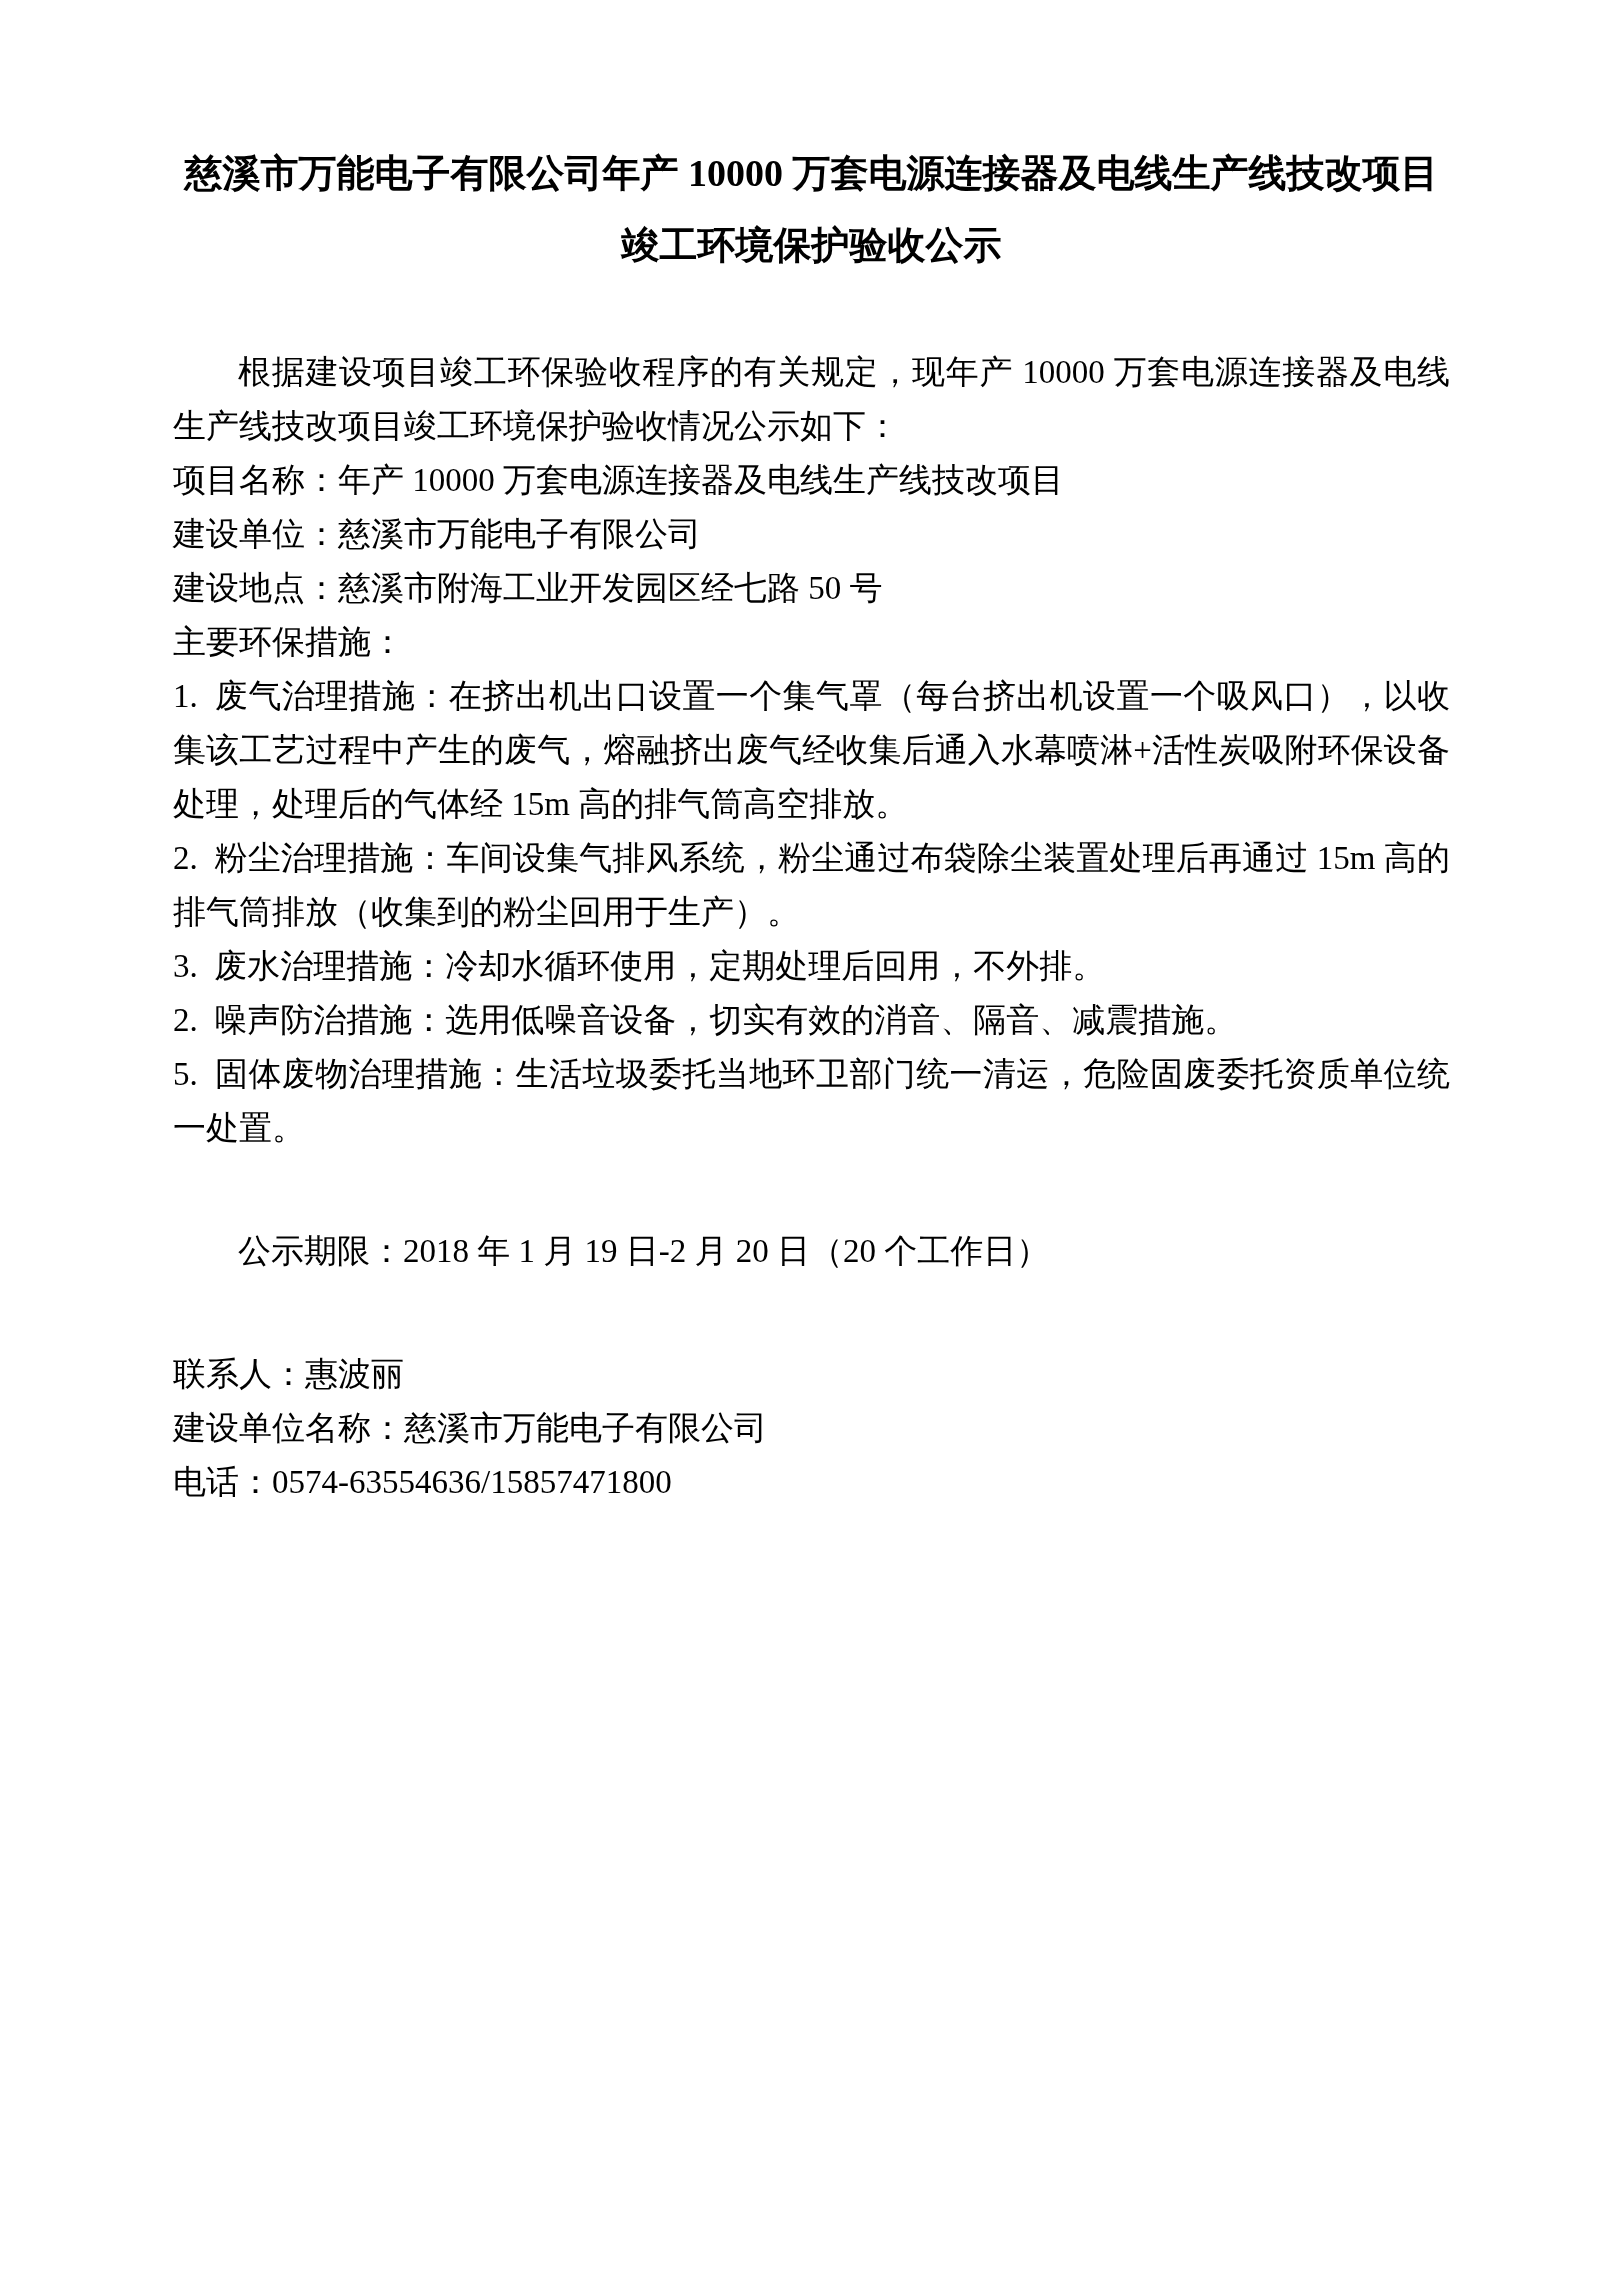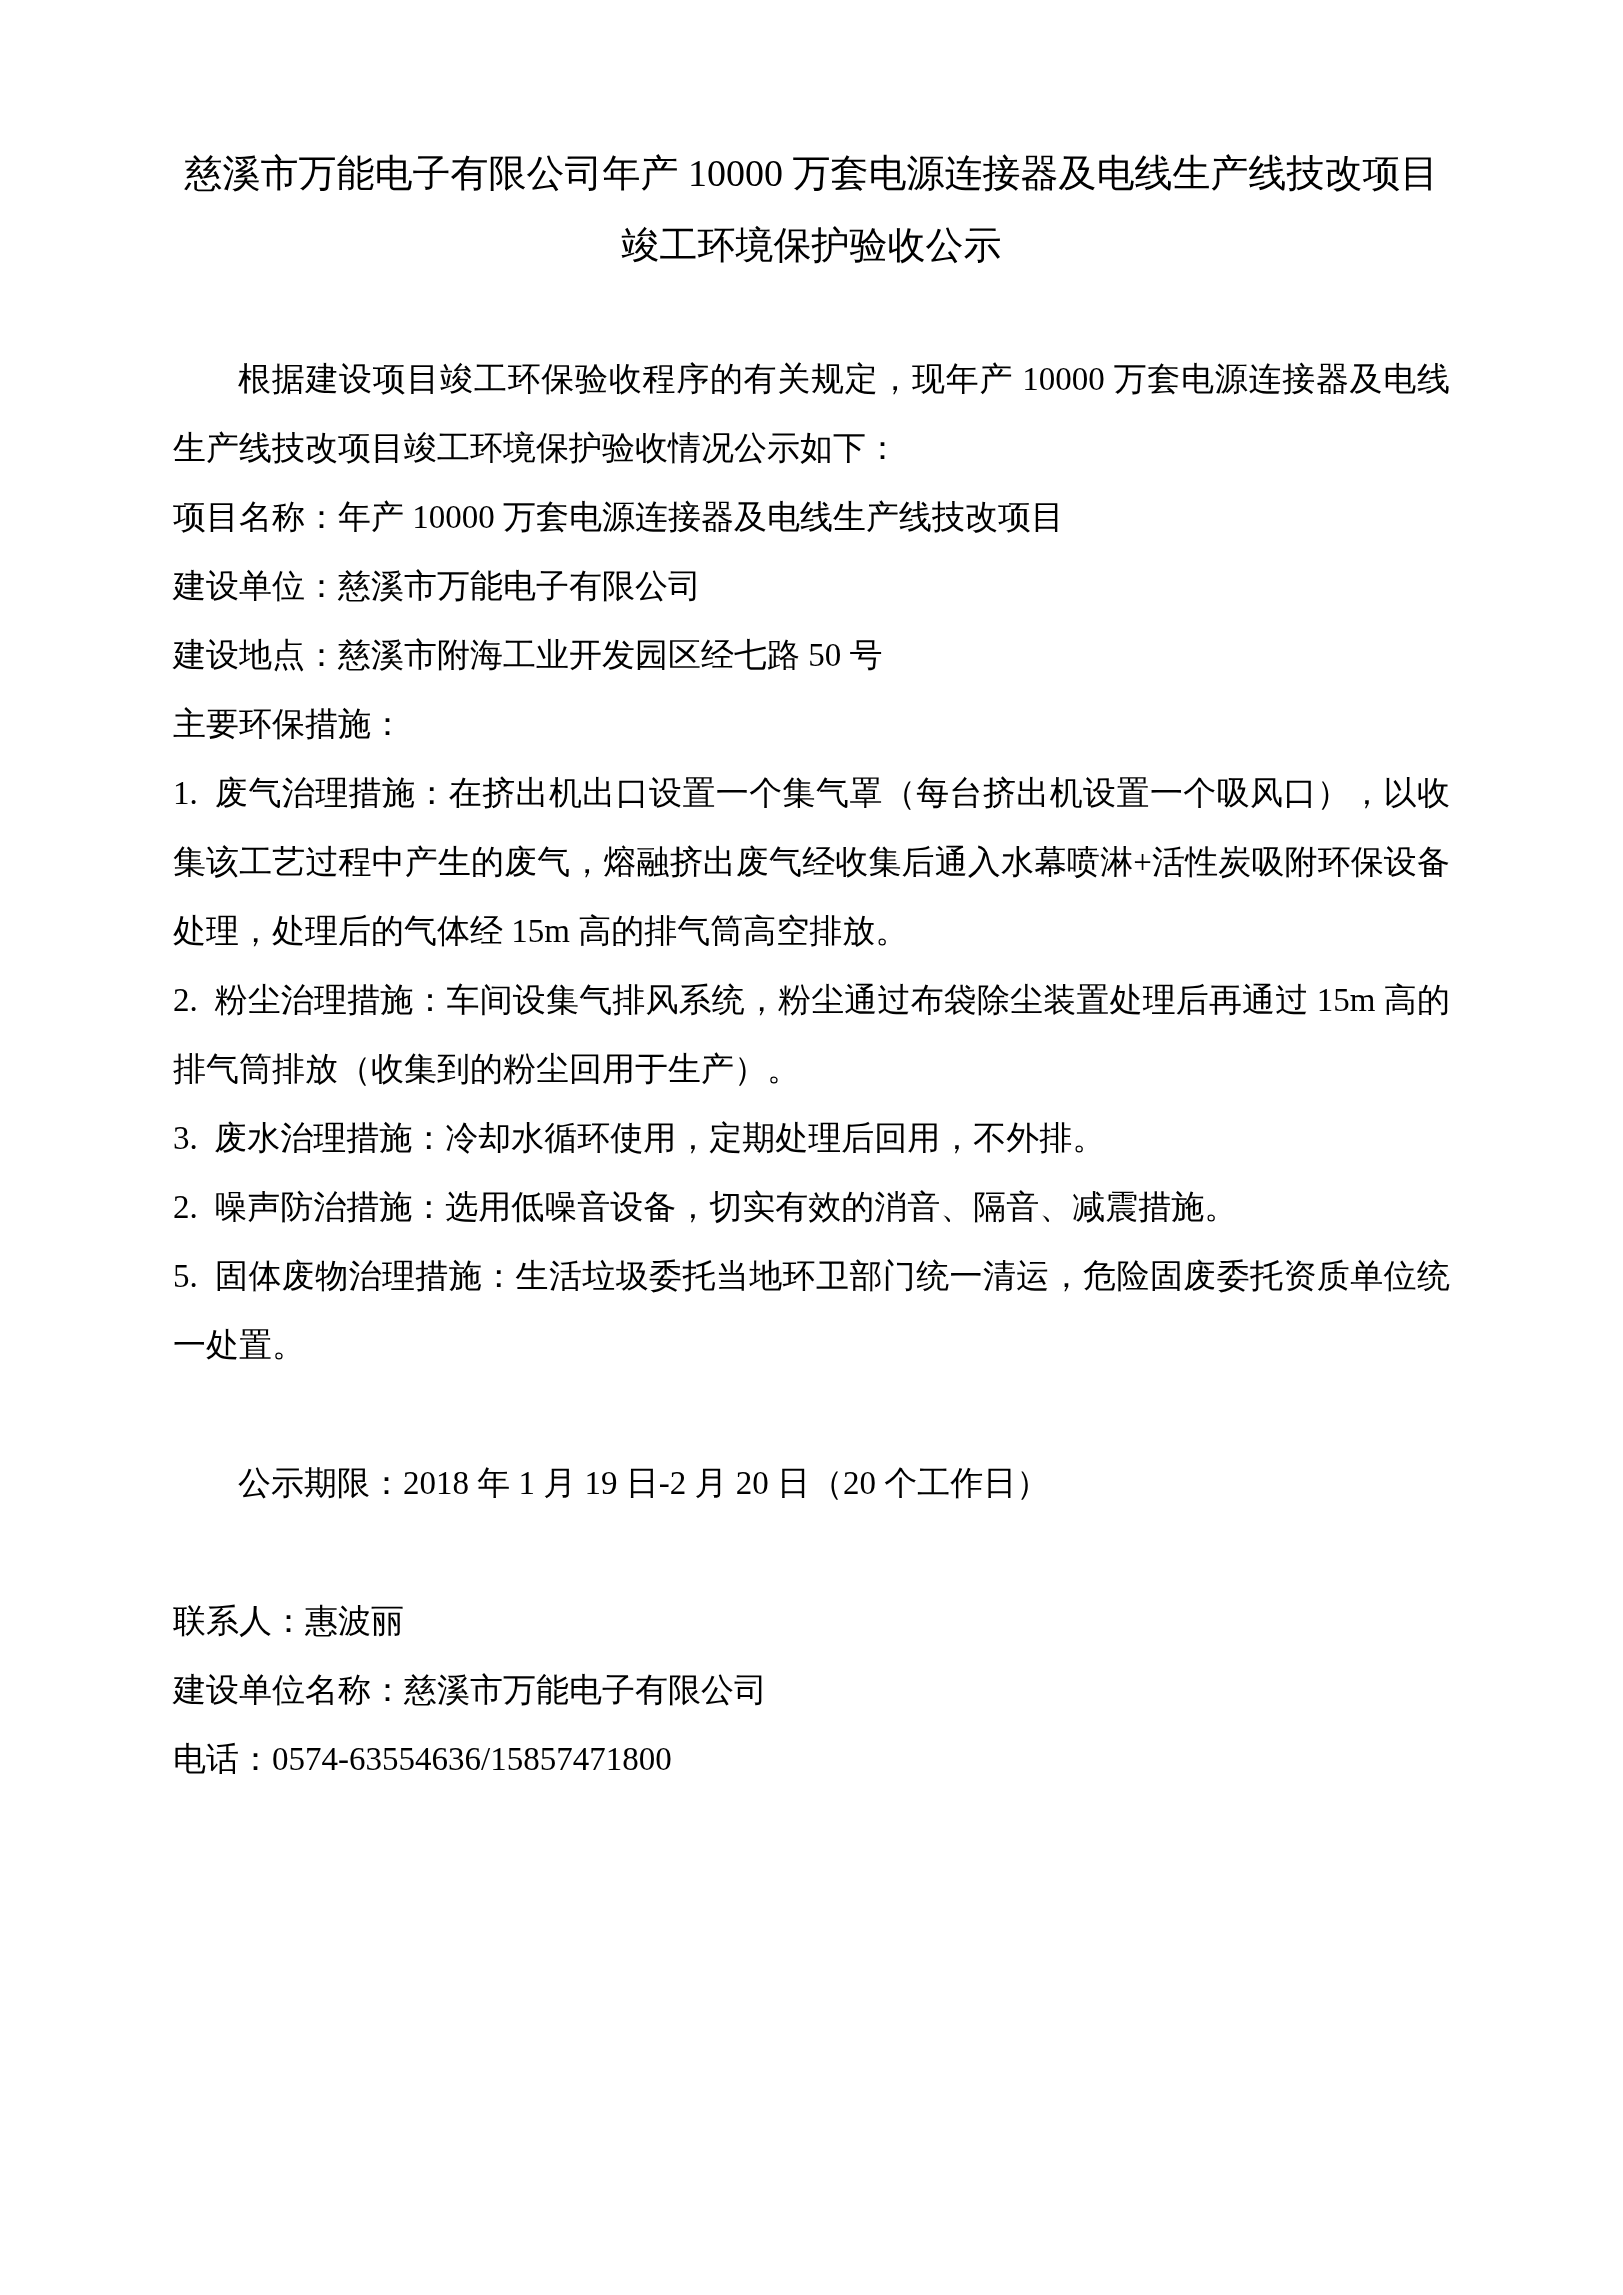--- a/index.html
+++ b/index.html
@@ -13,28 +13,28 @@
     font-family: "Liberation Serif", "DejaVu Serif", serif;
     color: #000000;
     position: relative;
     overflow: hidden;
   }
   .doc {
     padding: 137px 173px 0 173px;
   }
   .title-line {
     font-size: 38px;
-    font-weight: normal;
+    font-weight: bold;
     text-align: center;
     line-height: 72px;
     white-space: nowrap;
   }
   .para {
     font-size: 33px;
-    line-height: 69px;
+    line-height: 54px;
     margin: 0;
     text-align: justify;
     white-space: pre-wrap;
   }
   .indent {
     text-indent: 65px;
   }
   .bold {
     font-weight: normal;
   }

